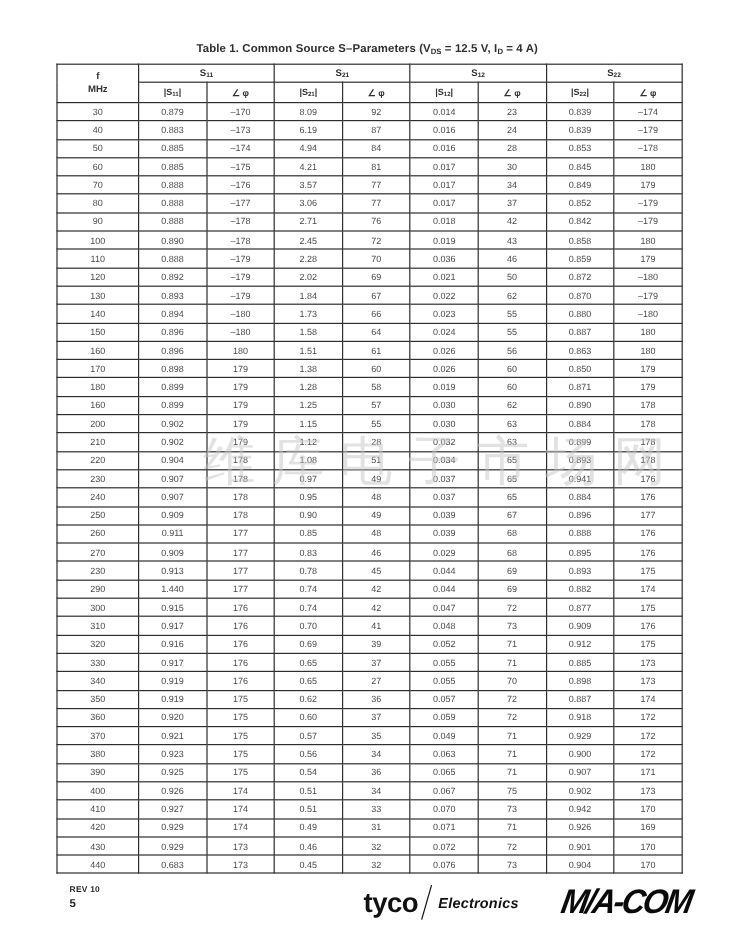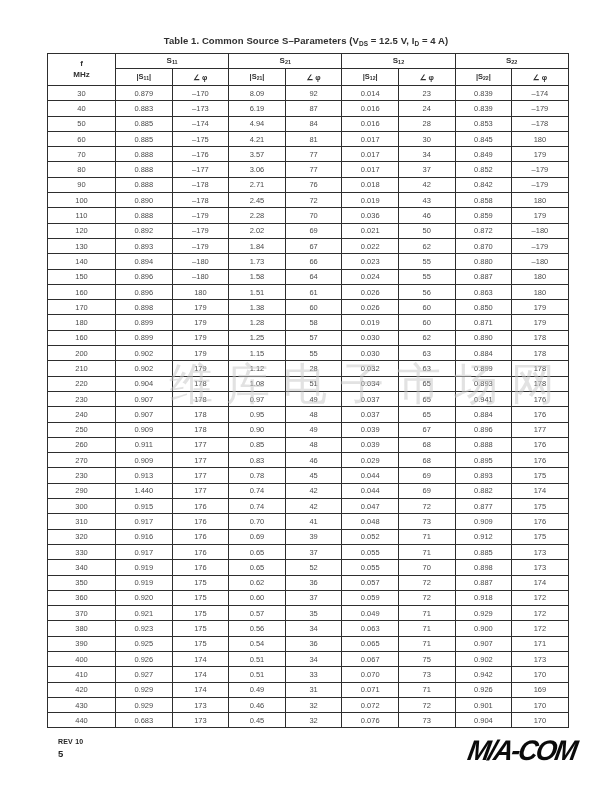--- a/index.html
+++ b/index.html
@@ -496,21 +496,21 @@
           <td class="val">0.055</td>
           <td class="val">71</td>
           <td class="val">0.885</td>
           <td class="val">173</td>
         </tr>
         <tr>
           <td class="freq">340</td>
           <td class="val">0.919</td>
           <td class="val">176</td>
           <td class="val">0.65</td>
-          <td class="val">52</td>
+          <td class="val">27</td>
           <td class="val">0.055</td>
           <td class="val">70</td>
           <td class="val">0.898</td>
           <td class="val">173</td>
         </tr>
         <tr>
           <td class="freq">350</td>
           <td class="val">0.919</td>
           <td class="val">175</td>
           <td class="val">0.62</td>
@@ -622,16 +622,21 @@
       </tbody>
   </table>
 
   <div class="watermark">维库电子市场网</div>
 
   <div class="footer-rev">
     <div class="rev">REV 10</div>
     <div class="pg">5</div>
   </div>
 
+  <div class="tyco-logo">
+    <span class="tyco-word">tyco</span>
+    <span class="tyco-slash"></span>
+    <span class="tyco-division">Electronics</span>
+  </div>
 
   <div class="macom-logo">M/A-COM</div>
 
 </div>
 
 </body></html>

